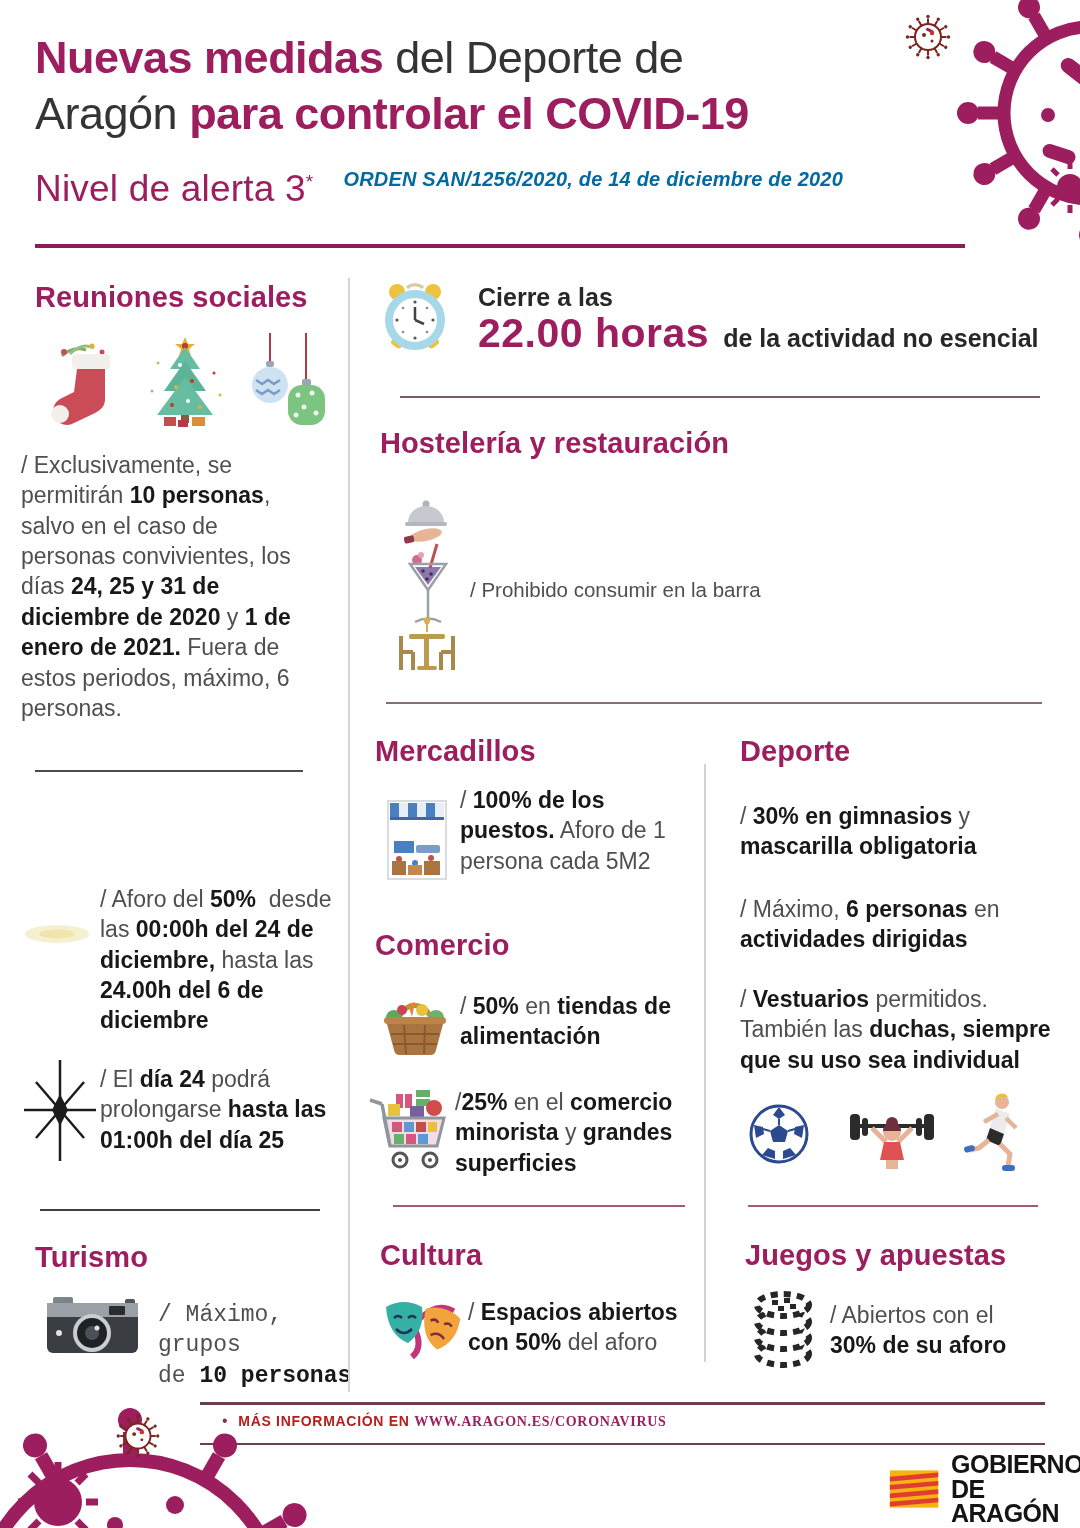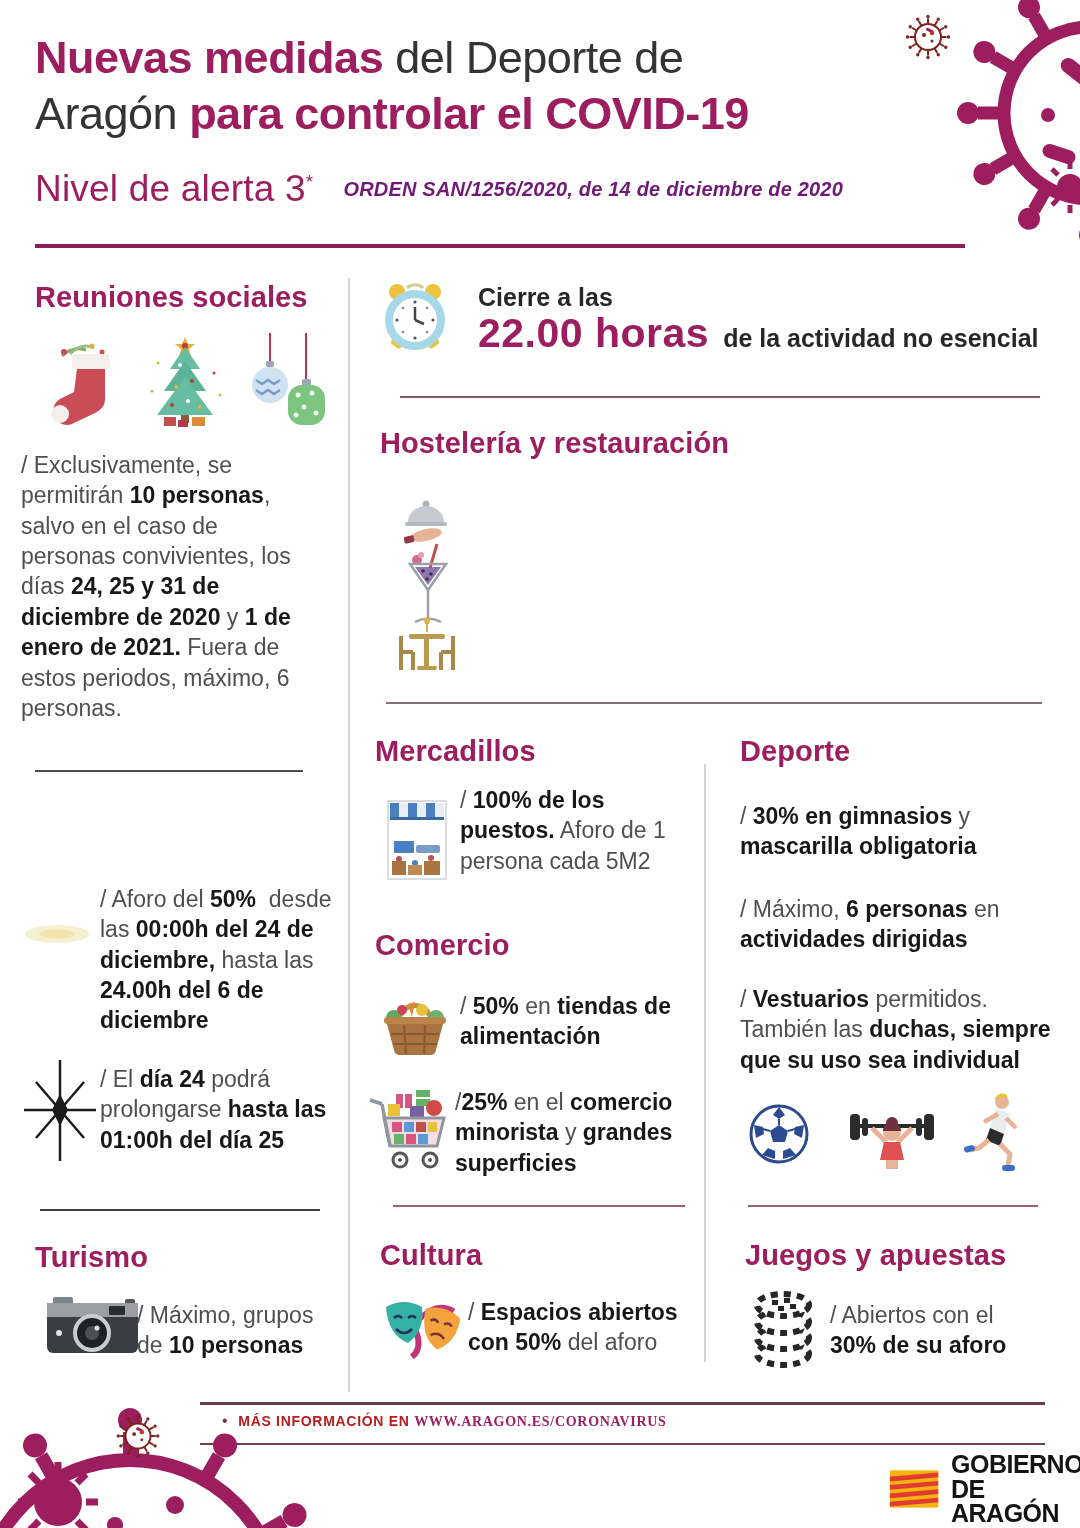--- a/index.html
+++ b/index.html
@@ -5,24 +5,24 @@
   :root{
     --accent:#9c1e5e;
     --txt:#4f4f4f;
     --txtb:#181818;
   }
   html,body{margin:0;padding:0;background:#ffffff;}
   .page{position:relative;width:1080px;height:1528px;background:#fff;overflow:hidden;
         font-family:"Liberation Sans", sans-serif;}
   .title-line{position:absolute;font-size:45px;font-weight:400;color:#343434;letter-spacing:-0.5px;white-space:nowrap;}
   .title-line .b{color:var(--accent);font-weight:700;}
-  .alert-row{position:absolute;display:flex;align-items:center;gap:30px;}
+  .alert-row{position:absolute;display:flex;align-items:flex-start;gap:30px;}
   .alert{font-size:37px;color:var(--accent);font-weight:400;letter-spacing:0.2px;}
   .alert sup{font-size:19px;}
-  .order{font-style:italic;font-weight:700;font-size:20px;color:#701a75;letter-spacing:0.2px;}
+  .order{font-style:italic;font-weight:700;font-size:20px;color:#0369a1;letter-spacing:0.2px;}
   .h{position:absolute;font-weight:700;color:var(--accent);font-size:29px;letter-spacing:0.1px;white-space:nowrap;}
   .txt{position:absolute;font-size:23px;line-height:1.32;color:var(--txt);white-space:pre-wrap;}
   .txt .b{font-weight:700;color:var(--txtb);}
   .txt.sm{font-size:20.5px;line-height:1.38;}
   .rule{position:absolute;}
   .ico{position:absolute;line-height:0;}
   .cl-line1{position:absolute;font-size:25px;font-weight:700;color:#272727;}
   .cl-line2{position:absolute;display:flex;align-items:baseline;}
   .cl-time{font-size:41px;font-weight:700;color:var(--accent);letter-spacing:0.5px;}
   .cl-suffix{font-size:25px;font-weight:700;color:#272727;margin-left:14px;}
@@ -224,21 +224,21 @@
       <rect x="80" y="8" width="10" height="6" rx="2" fill="#555"></rect>
       <rect x="2" y="12" width="91" height="50" rx="6" fill="#3a3d41"></rect>
       <rect x="2" y="12" width="91" height="14" fill="#9aa0a6"></rect>
       <rect x="64" y="15" width="16" height="9" rx="1" fill="#2a2d30"></rect>
       <circle cx="47" cy="42" r="17" fill="#1f2225" stroke="#c9ccd0" stroke-width="4"></circle>
       <circle cx="47" cy="42" r="7" fill="#4a5057"></circle>
       <circle cx="52" cy="37" r="2.5" fill="#dfe3e6"></circle>
       <circle cx="14" cy="42" r="3" fill="#dfe3e6"></circle>
     </svg>
   </span>
-  <div class="txt" style="left:137px;top:1300px;width:220px;"><span>/ Máximo, grupos
+  <div class="txt" style="left:158px;top:1300px;width:220px;font-family:Liberation Mono, monospace;"><span>/ Máximo, grupos
 de </span><span class="b">10 personas</span></div>
 
   <div class="rule" style="left:348px;top:278px;width:2px;height:1114px;background:#d4d4d4;"></div>
   <div class="rule" style="left:704px;top:764px;width:2px;height:598px;background:#d4d4d4;"></div>
 
   <span class="ico" style="left:383px;top:280px;">
     <svg width="64" height="74" viewBox="0 0 64 74">
       <circle cx="14" cy="12" r="8" fill="#edc23d"></circle>
         <circle cx="50" cy="12" r="8" fill="#edc23d"></circle>
       <path d="M24 8 a10 8 0 0 1 16 0" stroke="#d8c9a0" stroke-width="3" fill="none"></path>
@@ -283,20 +283,21 @@
         <circle cx="14" cy="17" r="3" fill="#e8a0b4"></circle>
       <polygon points="8,29 34,29 21,47" fill="#7a5fa0" opacity="0.85"></polygon>
       <circle cx="16" cy="33" r="1.8" fill="#3d2f55"></circle>
         <circle cx="24" cy="36" r="1.8" fill="#3d2f55"></circle>
         <circle cx="20" cy="41" r="1.8" fill="#3d2f55"></circle>
       <polygon points="3,26 39,26 21,52" fill="none" stroke="#9aa0a6" stroke-width="2.5"></polygon>
       <line x1="21" y1="52" x2="21" y2="82" stroke="#9aa0a6" stroke-width="2.5"></line>
       <path d="M8 84 q13 -7 26 0" stroke="#9aa0a6" stroke-width="2.5" fill="none"></path>
     </svg>
   </span>
+  <div class="txt sm" style="left:470px;top:576px;width:540px;"><span>/ Prohibido consumir en la barra</span></div>
 
   <span class="ico" style="left:393px;top:616px;">
     <svg width="68" height="58" viewBox="0 0 68 58">
       <polygon points="30,2 38,2 36,8 32,8" fill="#d9b04c"></polygon>
       <line x1="34" y1="8" x2="34" y2="16" stroke="#d9b04c" stroke-width="2"></line>
       <rect x="16" y="18" width="36" height="5" rx="2" fill="#bb9b4f"></rect>
       <rect x="31" y="23" width="5" height="29" fill="#bb9b4f"></rect>
       <rect x="24" y="50" width="20" height="4" rx="2" fill="#bb9b4f"></rect>
       <path d="M8 20 v34 M8 36 h12 M20 36 v18" stroke="#a8894a" stroke-width="4" fill="none"></path>
       <path d="M60 20 v34 M60 36 h-12 M48 36 v18" stroke="#a8894a" stroke-width="4" fill="none"></path>

